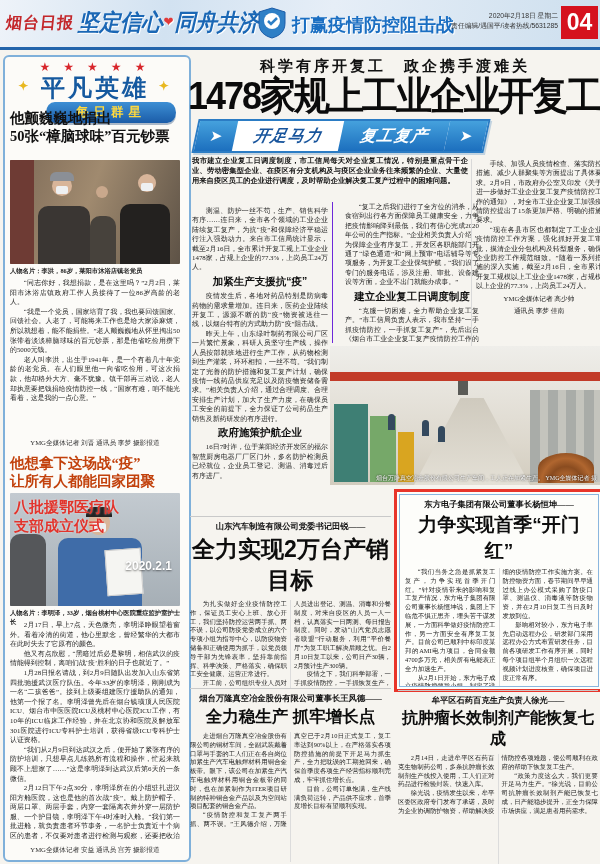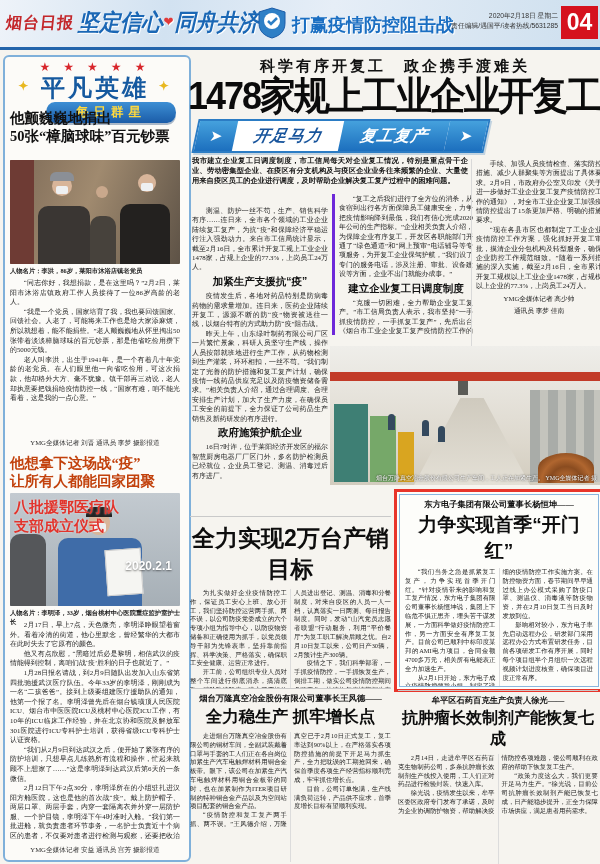--- a/index.html
+++ b/index.html
@@ -69,21 +69,21 @@
   .b-arrow{width:38px;background:linear-gradient(#45a1dd,#1c6fbe);color:#fff;display:flex;
        align-items:center;justify-content:center;font-size:15px;}
   .b-seg{flex:1;display:flex;align-items:center;justify-content:center;
        font-family:"Liberation Sans",sans-serif;font-weight:900;font-style:italic;font-size:16px;letter-spacing:1px;}
   .b-white{color:#17549c;}
   .b-blue{background:linear-gradient(#45a1dd,#1c6fbe);color:#fff;}
   .intro{position:absolute;left:192px;top:156px;width:276px;height:44px;font-weight:bold;
        font-size:7.3px;line-height:10px;text-align:justify;color:#151515;overflow:hidden;}
   .ncol{position:absolute;overflow:hidden;font-size:6.9px;line-height:9.4px;text-align:justify;}
   .col1{left:192px;top:206px;width:136px;height:317px;}
-  .col2{left:332px;top:194px;width:134px;height:141px;border-left:3px solid #6d28d9;padding-left:4px;}
+  .col2{left:332px;top:202px;width:134px;height:141px;border-left:1px solid #6d28d9;padding-left:12px;}
   .col3{left:471px;top:159px;width:126px;height:190px;border-left:1px solid #d9d9d9;padding-left:4px;}
   .subhead{font-weight:bold;font-size:10.5px;text-align:center;margin:5px 0;text-indent:0;
        font-family:"Liberation Sans",sans-serif;color:#111;}
   .col-byline{text-indent:0;text-align:center;font-size:6.7px;margin-top:3px;}
   
   .factory{position:absolute;left:330px;top:346px;width:270px;height:139px;background:linear-gradient(#efeeea,#ddd8cd 70%,#d2ccbe);}
   .f-crane{position:absolute;left:0;top:26px;width:270px;height:9px;background:#c23b28;}
   .f-hook{position:absolute;left:128px;top:35px;width:10px;height:14px;background:#5a5a56;}
   .f-m1{position:absolute;left:4px;top:58px;width:34px;height:78px;background:#3e7f74;}
   .f-m2{position:absolute;left:40px;top:70px;width:26px;height:66px;background:#76a869;}
@@ -254,20 +254,21 @@
       <p>“我们当务之急是抓紧复工复产，力争实现首季开门红。”针对疫情带来的影响和复工复产情况，东方电子集团有限公司董事长杨恒坤说，集团上下临危不惧正思齐，埋头苦干谋发展，一方面科学做好疫情防控工作，另一方面安全有序复工复产。目前公司已顺利中标印度某邦的AMI电力项目，合同金额4700多万元，相关所有电能表正全力加速生产。</p>
       <p>从2月1日开始，东方电子成立疫情防控领导小组，制定了详细的疫情防控工作实施方案。在防控物资方面，春节期间早早通过线上办公模式采购了防疫口罩、测温仪、消毒液等防疫物资，并在2月10日复工当日及时发放到位。</p>
       <p>影响相对较小，东方电子率先启动远程办公，研发部门采用远程办公方式布置研发任务，目前各项研发工作有序开展，同时每个项目组半个月组织一次远程视频计划进度核查，确保项目进度正常有序。</p>
 
     </div>
 
   </div>
 </div>
 
 <div class="art art-auto">
+  <div class="kicker2">山东汽车制造有限公司党委书记田锐——</div>
   <div class="art-h" style="font-size:23px;">全力实现2万台产销目标</div>
   <div class="cols2" style="height:112px;">
     <p>为扎实做好企业疫情防控工作，保证员工安心上班、放心开工，我们坚持防控运营两手抓、两不误，以公司防疫党委成立的六个专项小组为指导中心，以防疫物资储备和正确使用为抓手，以党员领导干部为先锋表率，坚持靠前指挥、科学决策、严格落实，确保职工安全健康、运营正常进行。</p>
     <p>开工前，公司组织专业人员对整个车间进行彻底消杀，搞清底数，消除防控隐患。建立了严格的人员进出登记、测温、消毒和分餐制度，对来自疫区的人员一人一档，认真落实一日两测、每日报告制度。同时，发动“山汽党员志愿者联盟”行动服务，利用“平价餐厅”为复工职工解决后顾之忧。自2月10日复工以来，公司日产30辆，2月预计生产300辆。</p>
     <p>疫情之下，我们科学部署，一手抓疫情防控，一手抓恢复生产，倒排工期，做实公司疫情防控期间各项工作，快速恢复疫情期间生产运营水平，确保全月订单预报需求完成，防止疫情影响企业经济运行，全力实现公司2020年度2万台产销目标。</p>
   </div>
   <div class="byline">
     <span>YMG全媒体记者 高少帅</span>
     <span>通讯员 李梦 海涛</span>
   </div>

